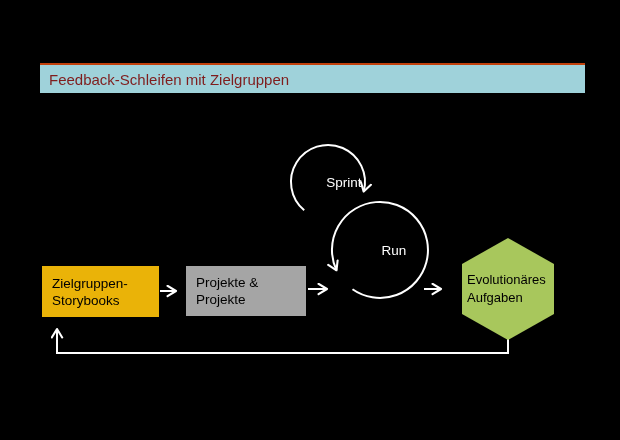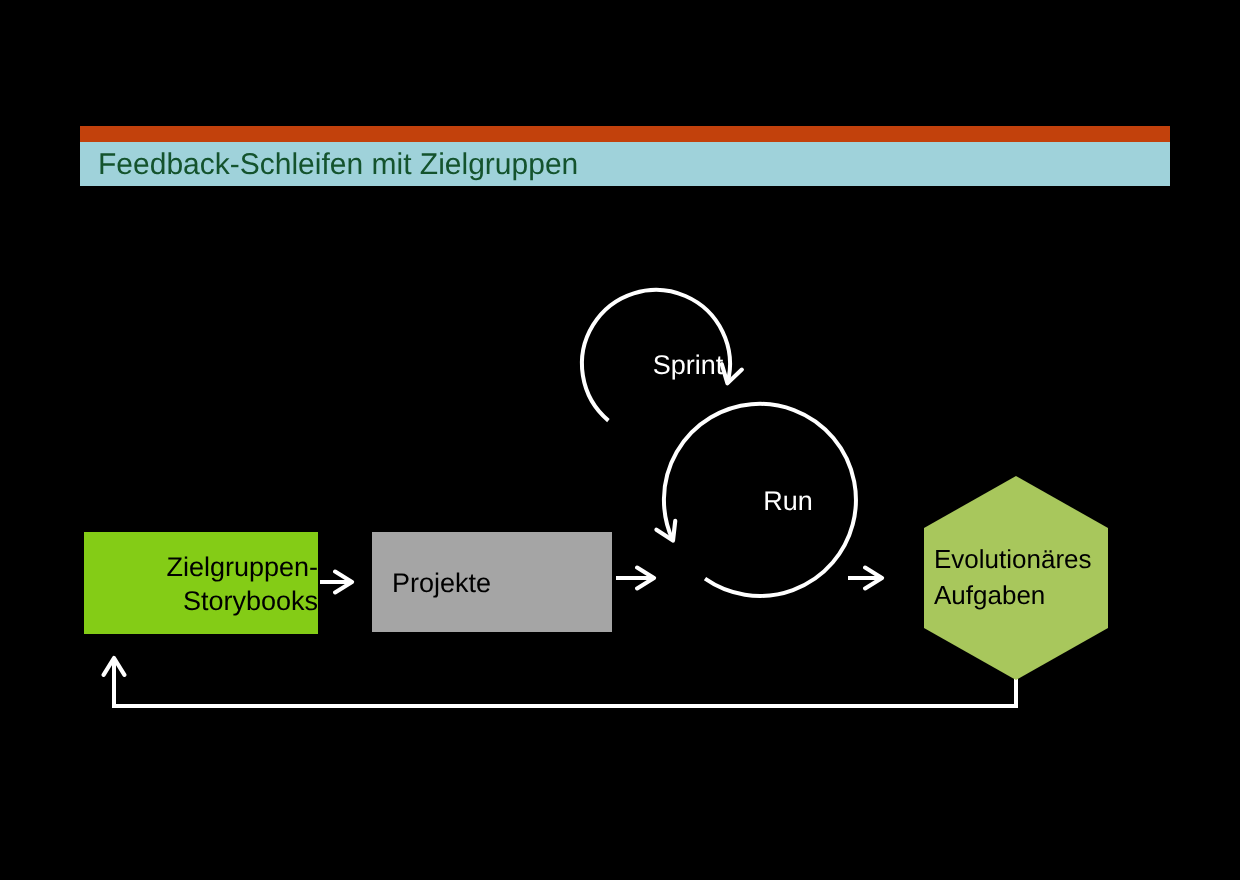--- a/index.html
+++ b/index.html
@@ -7,36 +7,36 @@
     position:relative;
     width:620px;height:440px;
     background:#000;
     font-family:"Liberation Sans",sans-serif;
     overflow:hidden;
   }
   .title-bar{
     position:absolute;left:40px;top:63px;width:545px;height:30px;
     box-sizing:border-box;
     background:#9fd2da;
-    border-top:8px solid #c2410c;
-    color:#14532d;
+    border-top:2px solid #c2410c;
+    color:#7f1d1d;
     font-size:15px;
     display:flex;align-items:center;
     padding-left:9px;
   }
   .diagram-svg{position:absolute;left:0;top:0;width:620px;height:440px;}
   .node{
     position:absolute;
     box-sizing:border-box;
     display:flex;flex-direction:column;justify-content:center;
     padding-left:10px;
     color:#000;
     font-size:13.5px;line-height:17px;
   }
-  .node-storybooks{left:42px;top:266px;width:117px;height:51px;background:#84cc16;align-items:flex-end;}
+  .node-storybooks{left:42px;top:266px;width:117px;height:51px;background:#eab308;}
   .node-projekte{left:186px;top:266px;width:120px;height:50px;background:#a5a5a5;}
   .hex-label{
     position:absolute;left:467px;top:271px;width:86px;
     color:#000;font-size:13px;line-height:18px;
   }
   .loop-label{
     position:absolute;color:#fff;font-size:13.5px;text-align:center;
   }
   .loop-label-sprint{left:314px;top:175px;width:60px;}
   .loop-label-run{left:364px;top:243px;width:60px;}
@@ -71,20 +71,21 @@
 
     <polygon points="508,238 554,264 554,314 508,340 462,314 462,264" fill="#a8c75c"></polygon>
   </svg>
 
   <div class="node node-storybooks">
     <span>Zielgruppen-</span>
     <span>Storybooks</span>
   </div>
 
   <div class="node node-projekte">
+    <span>Projekte &amp;</span>
     <span>Projekte</span>
   </div>
 
   <div class="hex-label">
     <div>Evolutionäres</div>
     <div>Aufgaben</div>
   </div>
 
   <div class="loop-label loop-label-sprint">Sprint</div>
 

